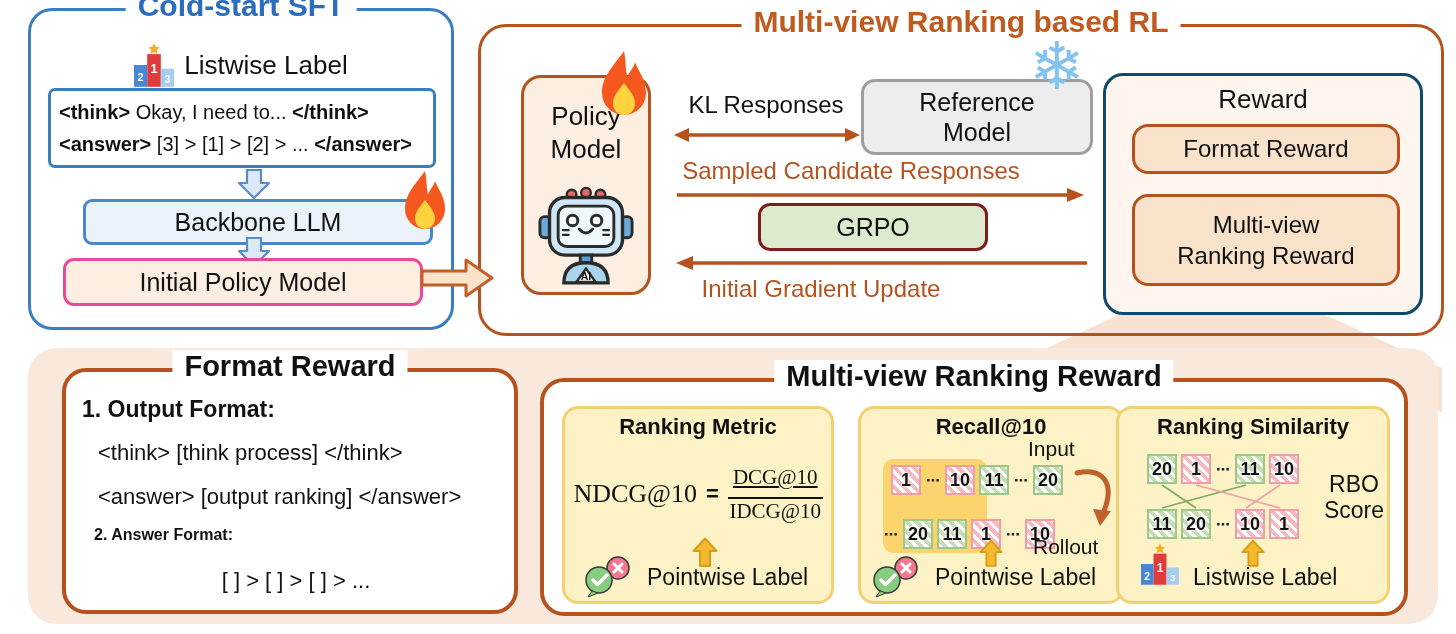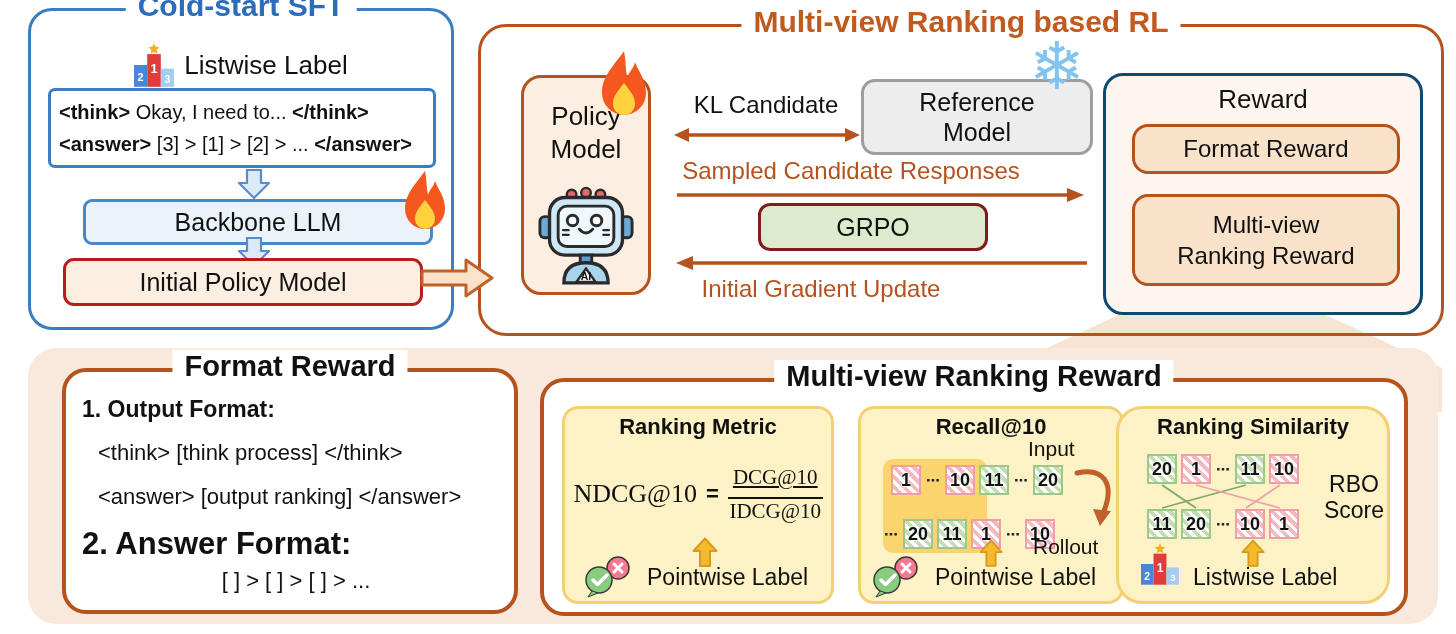--- a/index.html
+++ b/index.html
@@ -93,21 +93,21 @@
                 box-sizing:border-box;font-size:25px;">Backbone LLM</div>
 
     <svg class="abs" style="left:364px;top:154px;" width="60" height="68" viewBox="0 0 60 64">
         <use href="#flame"></use>
       </svg>
 
     <svg class="abs" style="left:203px;top:226px;" width="40" height="30" viewBox="0 0 40 30">
         <use href="#bluedown"></use>
       </svg>
 
-    <div class="abs box-label" style="left:32px;top:247px;width:360px;height:48px;background:#fcefe2;border:3px solid #b91c1c;border-radius:11px;
+    <div class="abs box-label" style="left:32px;top:247px;width:360px;height:48px;background:#fcefe2;border:3px solid #ec4899;border-radius:11px;
                 box-sizing:border-box;font-size:25px;">Initial Policy Model</div>
   </div>
 
   <svg class="abs" style="left:420px;top:256px;z-index:3;" width="74" height="44" viewBox="0 0 74 44">
     <path d="M2 15 H46 V4 L72 22 L46 40 V29 H2 Z" fill="#fbe2ca" stroke="#c0602a" stroke-width="3" stroke-linejoin="round"></path>
   </svg>
 
   <div class="abs" style="left:478px;top:24px;width:966px;height:312px;border:3.5px solid #b5521d;border-radius:28px;box-sizing:border-box;">
     <span class="panel-title" style="font-size:30px;color:#c05a1e;">Multi-view Ranking based RL</span>
 
@@ -131,21 +131,21 @@
         <rect x="44" y="78" width="12" height="9" fill="#5b9bd5" stroke="#2a2a2a" stroke-width="3"></rect>
         <path d="M27 107 q0 -21 23 -21 q23 0 23 21 z" fill="#a8d4ec" stroke="#2a2a2a" stroke-width="3.5"></path>
         <path d="M40 106 L50 92 L60 106 Z" fill="#fff" stroke="#2a2a2a" stroke-width="2.5"></path>
         <text x="50" y="104" text-anchor="middle" font-size="11" font-weight="bold" fill="#111">AI</text>
       </svg>
     </div>
     <svg class="abs" style="left:110px;top:18px;" width="66" height="74" viewBox="0 0 60 64">
         <use href="#flame"></use>
       </svg>
 
-    <div class="abs ctr" style="left:188px;top:64px;width:194px;font-size:24px;">KL Candidate</div>
+    <div class="abs ctr" style="left:188px;top:64px;width:194px;font-size:24px;">KL Responses</div>
     <svg class="abs" style="left:192px;top:98px;" width="188" height="20" viewBox="0 0 188 20">
       <line x1="14" y1="10" x2="174" y2="10" stroke="#b5521d" stroke-width="3.5"></line>
       <polygon points="1,10 16,3 16,17" fill="#b5521d"></polygon>
       <polygon points="187,10 172,3 172,17" fill="#b5521d"></polygon>
     </svg>
 
     <div class="abs" style="left:380px;top:52px;width:232px;height:76px;background:#ededed;border:3px solid #9e9e9e;border-radius:14px;
                 box-sizing:border-box;display:flex;flex-direction:column;align-items:center;justify-content:center;font-size:25px;line-height:1.2;">
       <div>Reference</div>
       <div>Model</div>
@@ -177,21 +177,21 @@
         <div>Ranking Reward</div>
       </div>
     </div>
   </div>
 
   <div class="abs" style="left:62px;top:368px;width:456px;height:246px;background:#fff;border:4px solid #b5521d;border-radius:24px;box-sizing:border-box;">
     <span class="panel-title" style="font-size:29px;color:#111;">Format Reward</span>
     <div class="abs" style="left:16px;top:24px;font-size:23px;font-weight:700;">1. Output Format:</div>
     <div class="abs" style="left:32px;top:68px;font-size:22px;">&lt;think&gt; [think process] &lt;/think&gt;</div>
     <div class="abs" style="left:32px;top:112px;font-size:22px;">&lt;answer&gt; [output ranking] &lt;/answer&gt;</div>
-    <div class="abs" style="left:16px;top:154px;font-size:31px;font-weight:700;">2. Answer Format:</div>
+    <div class="abs" style="left:28px;top:154px;font-size:16px;font-weight:700;">2. Answer Format:</div>
     <div class="abs ctr" style="left:90px;top:196px;width:280px;font-size:22px;">[ ] &gt; [ ] &gt; [ ] &gt; ...</div>
   </div>
 
   <div class="abs" style="left:540px;top:378px;width:868px;height:238px;background:#fff;border:4px solid #b5521d;border-radius:24px;box-sizing:border-box;">
     <span class="panel-title" style="font-size:29px;color:#111;">Multi-view Ranking Reward</span>
 
     <div class="ylw-card" style="left:18px;top:24px;width:272px;height:198px;">
       <div class="card-title">Ranking Metric</div>
       <div class="abs" style="left:0;right:0;top:56px;display:flex;align-items:center;justify-content:center;gap:9px;">
         <span class="serif" style="font-size:26px;">NDCG@10</span>
@@ -237,21 +237,21 @@
       <div class="abs" style="left:172px;top:126px;font-size:21px;">Rollout</div>
       <svg class="abs" style="left:118px;top:130px;" width="24" height="28" viewBox="0 0 26 30">
           <use href="#goldarrow"></use>
         </svg>
       <svg class="abs" style="left:10px;top:146px;" width="52" height="44" viewBox="0 0 50 44">
           <use href="#checkx"></use>
         </svg>
       <div class="abs" style="left:74px;top:155px;font-size:23px;">Pointwise Label</div>
     </div>
 
-    <div class="ylw-card" style="left:572px;top:24px;width:274px;height:198px;border-radius:26px;">
+    <div class="ylw-card" style="left:572px;top:24px;width:274px;height:198px;">
       <div class="card-title">Ranking Similarity</div>
       <div class="tilerow" style="left:28px;top:45px;">
           <span class="tile green">20</span>
           <span class="tile pink">1</span>
           <span class="tile-sep">⋯</span>
           <span class="tile green">11</span>
           <span class="tile pink">10</span>
         </div>
       <svg class="abs" style="left:0;top:0;width:274px;height:198px;pointer-events:none;">
         <line x1="43" y1="76" x2="77" y2="99" stroke="#7cab63" stroke-width="1.8"></line>

